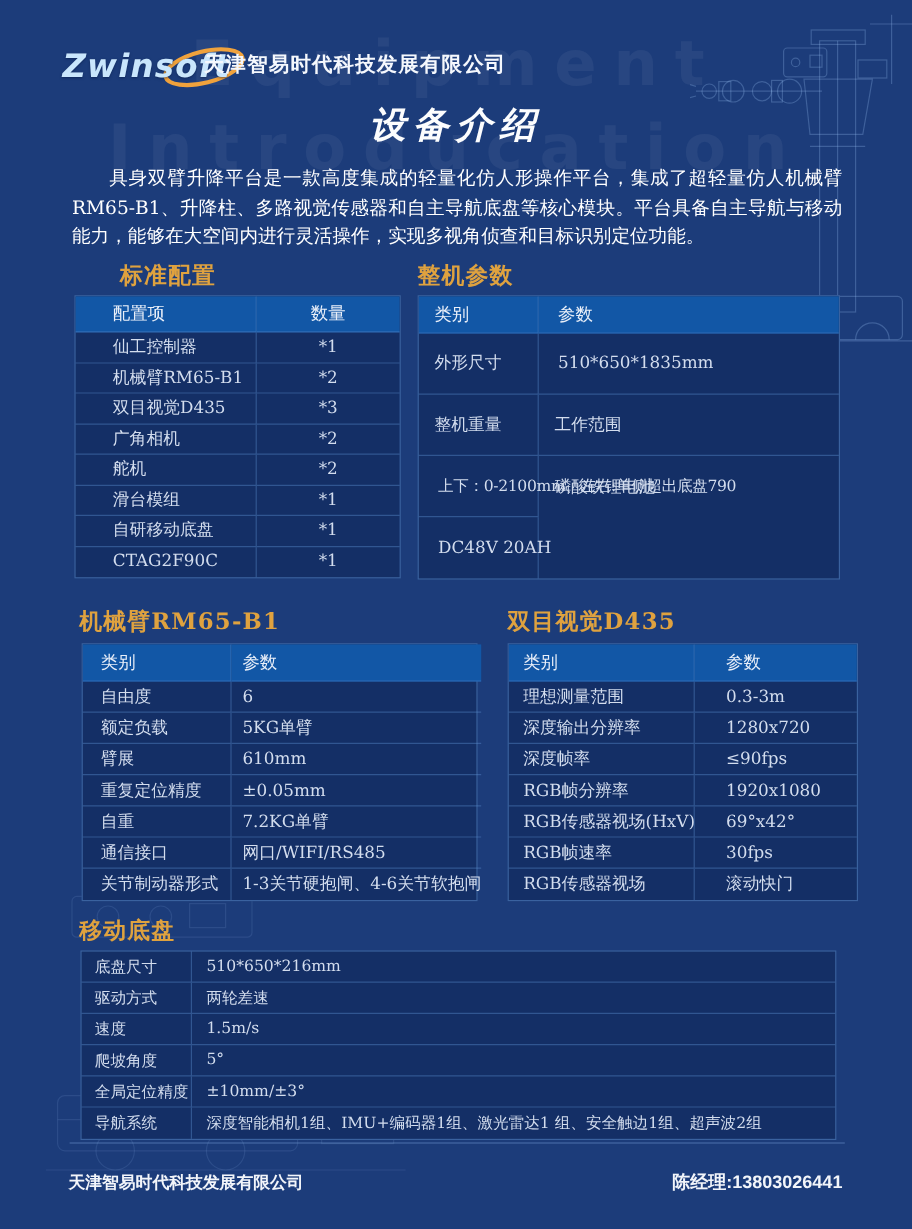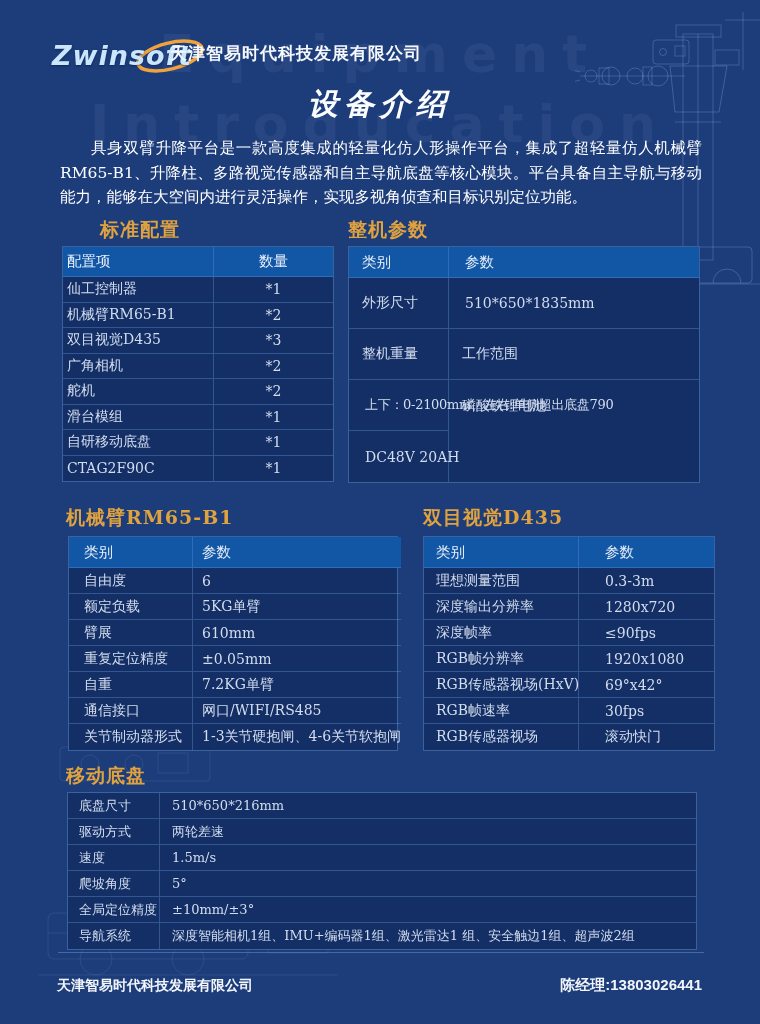--- a/index.html
+++ b/index.html
@@ -46,21 +46,21 @@
   .cell{display:flex;align-items:center;border-bottom:1px solid rgba(90,140,205,.42);
         white-space:nowrap;overflow:visible;box-sizing:border-box;}
   .cell:nth-child(odd){border-right:1px solid rgba(90,140,205,.42);}
   .cell:nth-last-child(-n+2){border-bottom:none;}
   .th{background:#1257a6;color:#e9eff9;font-size:14.5px;}
   .lab{padding-left:16px;}
   .val{padding-left:10px;}
 
   .t1{left:62px;top:246px;width:272px;grid-template-columns:151px 1fr;
       grid-template-rows:30px repeat(8,25.5px);}
-  .t1 .lab{padding-left:4px;}
+  .t1 .lab{padding-left:31px;}
   .t1 .val{justify-content:center;padding-left:0;}
 
   .t2{left:348px;top:246px;width:352px;grid-template-columns:100px 1fr;
       grid-template-rows:31px repeat(4,51px);}
   .t2 .lab{padding-left:13px;}
   .t2 .val{padding-left:16px;}
   .t2 .val.small{font-size:13px;letter-spacing:-0.3px;}
 
   .t3{left:68px;top:536px;width:330px;grid-template-columns:124px 1fr;
       grid-template-rows:31px repeat(7,26px);}

